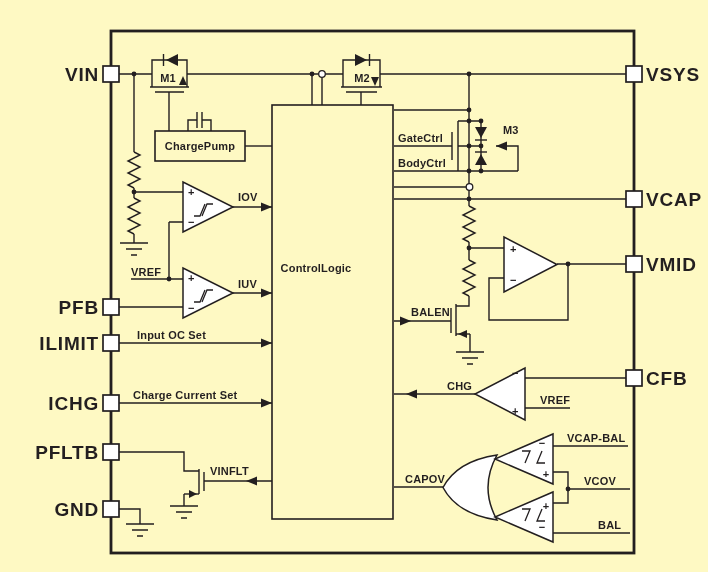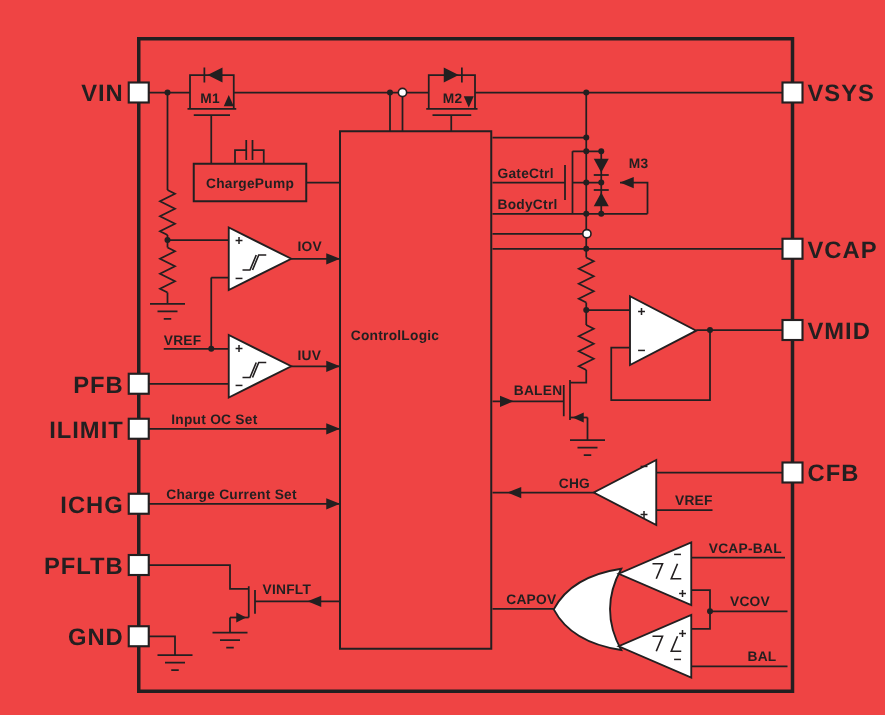--- a/index.html
+++ b/index.html
@@ -1,16 +1,16 @@
 <!DOCTYPE html>
 <html><head>
 <meta charset="utf-8">
 <style>
   html,body{margin:0;padding:0;background:#ffffff;}
-  .stage{position:relative;width:708px;height:572px;background:#ef4444;overflow:hidden;}
+  .stage{position:relative;width:708px;height:572px;background:#fef9c3;overflow:hidden;}
   svg text{font-family:"Liberation Sans",sans-serif;fill:#231f20;}
   .t-pin{font-size:19px;font-weight:bold;letter-spacing:0.8px;}
   .t-lbl{font-size:11px;font-weight:bold;letter-spacing:0.2px;}
   .t-sign{font-size:11px;font-weight:bold;}
   .w{stroke:#231f20;stroke-width:1.4;fill:none;}
   .w2{stroke:#231f20;stroke-width:1.6;fill:none;}
   .border{stroke:#231f20;stroke-width:2.8;fill:none;}
   .pin{stroke:#231f20;stroke-width:1.7;fill:#ffffff;}
   .tri{stroke:#231f20;stroke-width:1.5;fill:#ffffff;}
   .dot{fill:#231f20;stroke:none;}

